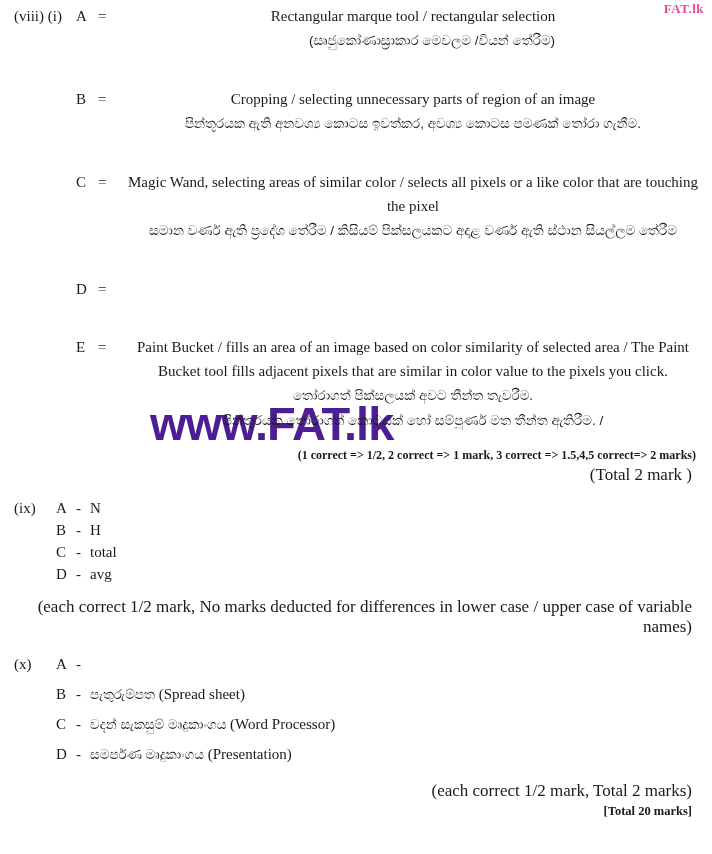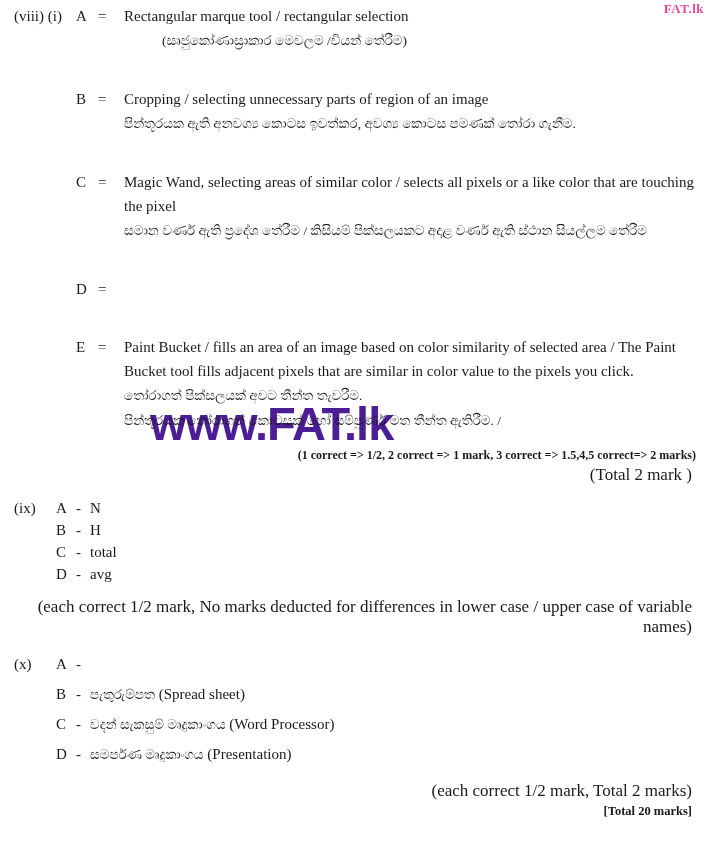--- a/index.html
+++ b/index.html
@@ -77,24 +77,25 @@
   .qeq {
     width: 26px;
     flex: 0 0 26px;
     font-size: 15px;
     line-height: 24px;
   }
   .qbody {
     flex: 1 1 auto;
     font-size: 15px;
     line-height: 24px;
+    text-align: center;
   }
   .en { font-family: "Liberation Serif", "DejaVu Serif", serif; }
   .si {
-    font-family: Liberation Serif, serif;
+    font-family: Liberation Sans, sans-serif;
     font-size: 13.5px;
     line-height: 25px;
   }
   .subline { display: block; }
 
   .blk { margin-bottom: 0; }
   .gap-lg { height: 34px; }
   .gap-sm { height: 12px; }
 
   

